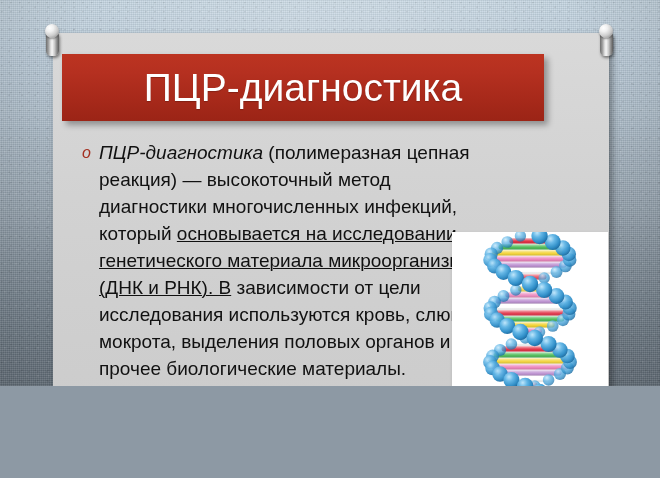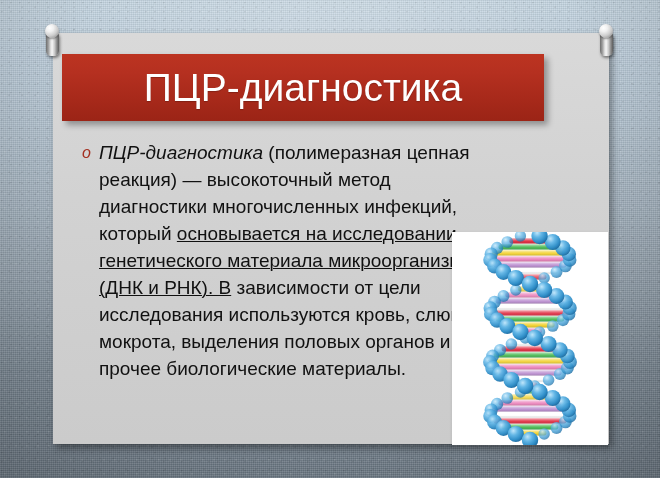--- a/index.html
+++ b/index.html
@@ -11,21 +11,21 @@
     height: 478px;
     overflow: hidden;
     font-family: "Liberation Sans", sans-serif;
     background: #8d99a4;
   }
 
   
   #slide {
     position: relative;
     width: 660px;
-    height: 478px;
+    height: 386px;
     overflow: hidden;
   }
   .bg-base {
     position: absolute;
     inset: 0;
     background:
       linear-gradient(to bottom,
         #c3d4e0 0%,
         #bccddb 12%,
         #aebecb 30%,

